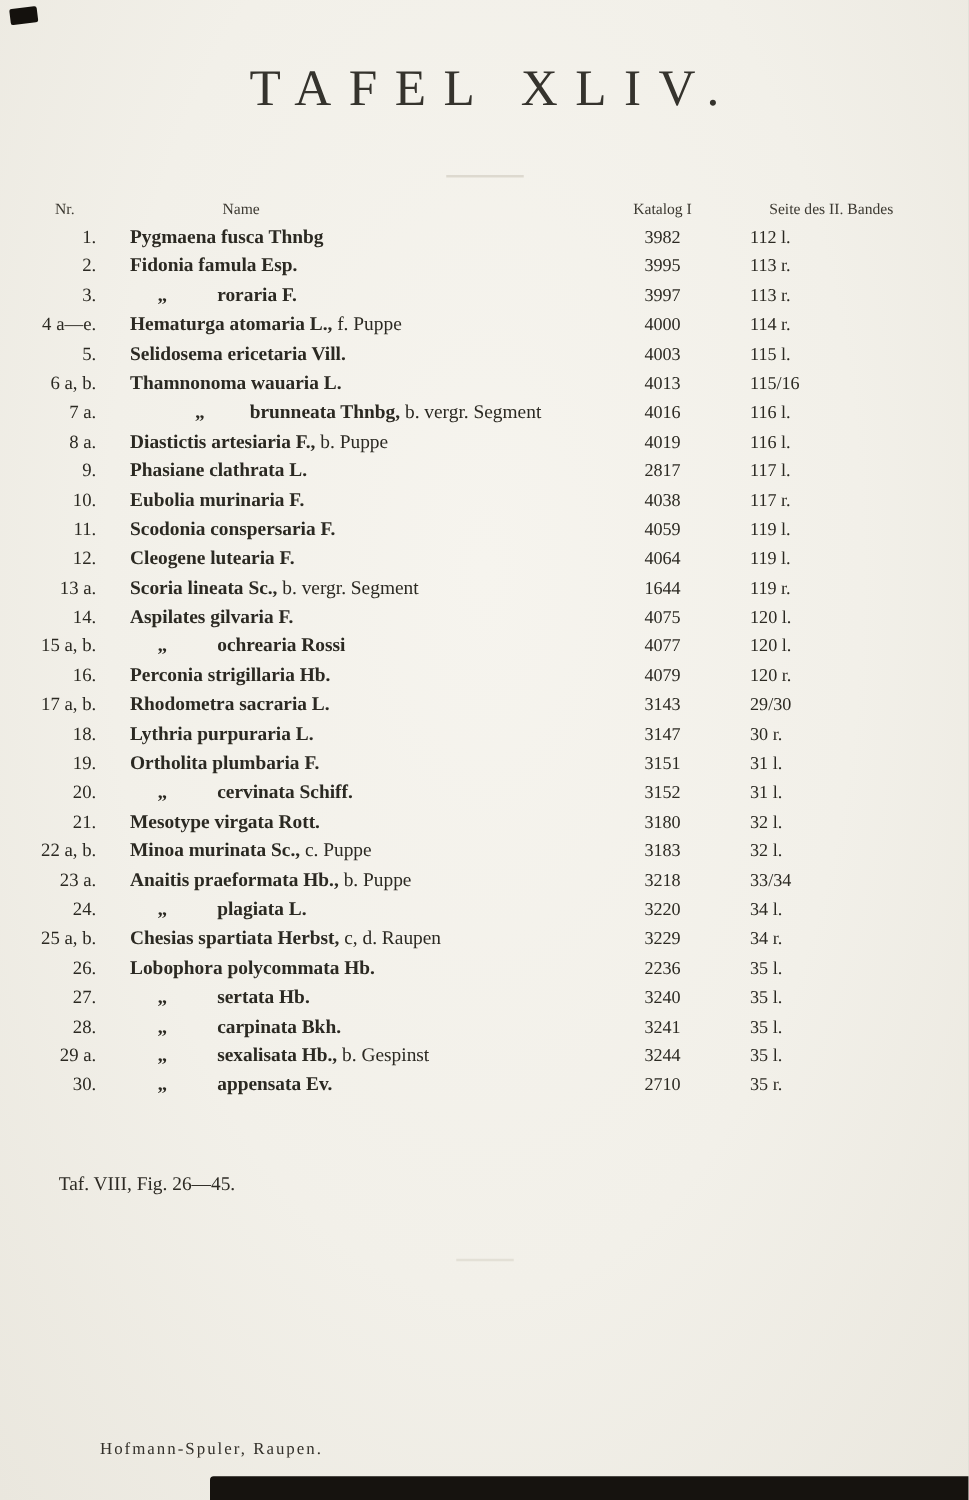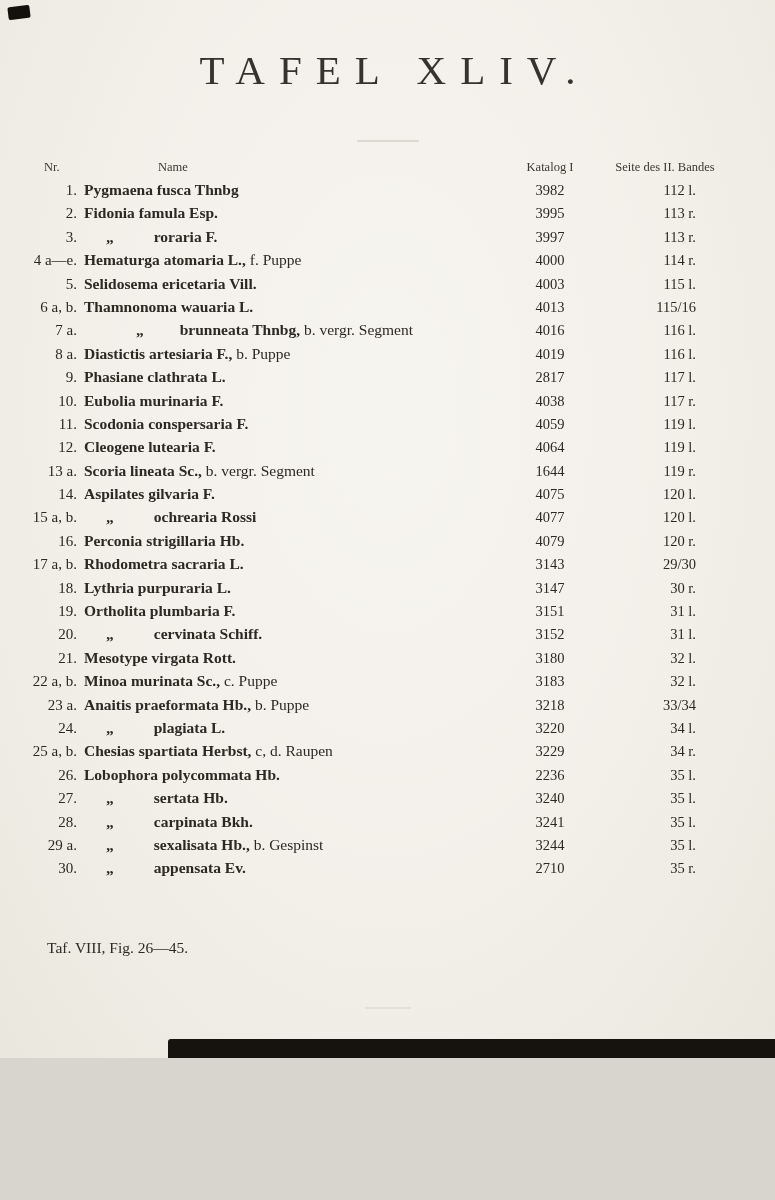--- a/index.html
+++ b/index.html
@@ -1,18 +1,18 @@
 <!DOCTYPE html>
 <html><head>
 <meta charset="utf-8">
 <style>
   html,body { margin:0; padding:0; background:#d8d5ce; }
   .page {
     position:relative;
-    width:775px; height:1058px;
+    width:775px; height:1200px;
     margin:0 auto;
     background: radial-gradient(ellipse at 50% 38%, #f6f4ee 0%, #f2f0e9 55%, #eae7de 100%);
     font-family:"Liberation Serif", serif;
     color:#2b2922;
     overflow:hidden;
   }
   .corner-mark {
     position:absolute; top:6px; left:8px;
     width:22px; height:13px; background:#14110d;
     transform:rotate(-7deg); border-radius:2px;
@@ -27,36 +27,37 @@
   }
   .title-rule {
     width:62px; height:2px; background:#ddd9cf;
     margin:46px auto 0;
   }
   .plate-table { margin:14px 45px 0 22px; }
   .thead, .row {
     display:grid;
     grid-template-columns:62px 1fr 100px 130px;
     align-items:baseline;
+    gap:20px;
   }
   .thead { font-size:12.5px; color:#3c3931; height:22px; line-height:22px; }
   .thead .h-nr   { text-align:left; padding-left:22px; }
   .thead .h-name { padding-left:74px; }
   .thead .h-kat  { text-align:center; }
   .thead .h-seite{ text-align:center; }
   .row { height:23.4px; line-height:23.4px; }
   .c-nr   { text-align:right; padding-right:7px; font-size:15px; white-space:nowrap; }
   .c-name { font-size:15.5px; white-space:nowrap; }
   .c-name .sp   { font-weight:bold; }
   .c-name .note { font-weight:normal; }
   .c-name .ditto { font-weight:bold; }
   .c-name.ind1 .ditto { margin-left:22px; margin-right:40px; }
   .c-name.ind2 .ditto { margin-left:52px; margin-right:36px; }
   .c-kat   { text-align:center; font-size:14.5px; }
-  .c-seite { text-align:right; font-size:14.5px; padding-right:34px; }
+  .c-seite { text-align:left; font-size:14.5px; padding-right:34px; }
   .footnote {
     margin:27px 42px 0 47px;
     font-size:15.5px; line-height:27px;
     text-indent:68px;
     color:#2d2a24;
   }
   .mid-rule {
     position:absolute; top:1007px; left:50%;
     transform:translateX(-50%);
     width:46px; height:2px; background:#e3e0d6;

